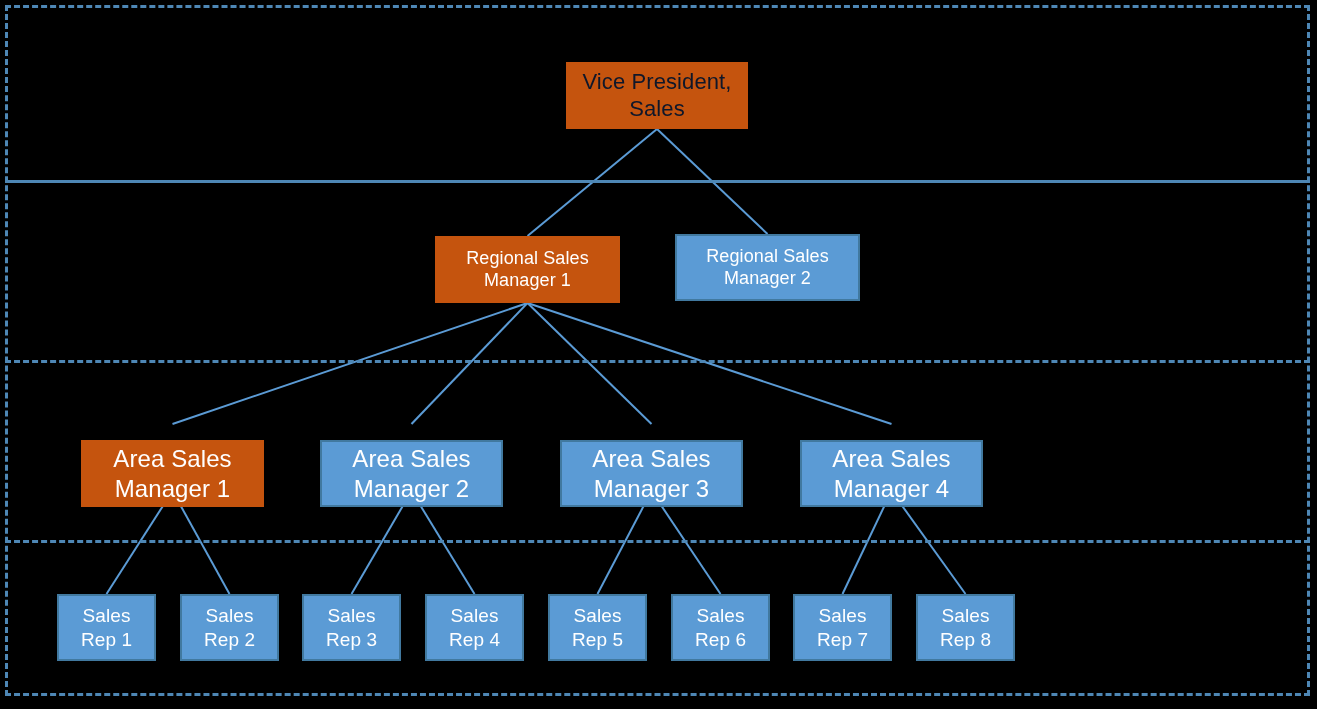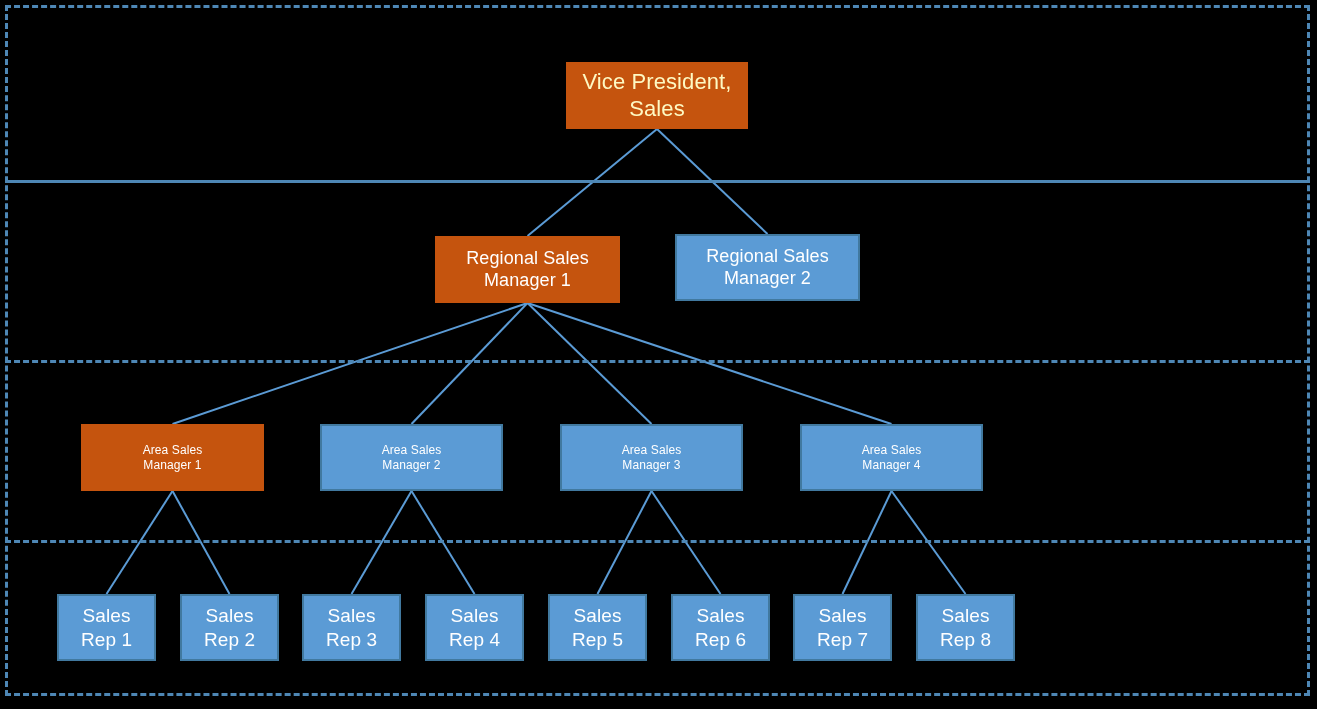--- a/index.html
+++ b/index.html
@@ -63,21 +63,21 @@
   .node.accent {
     background: #C5540E;
     border: 1px solid #C5540E;
   }
   .node.primary {
     background: #5B9BD5;
     border: 2px solid #41799F;
   }
   .node.lvl0 { font-size: 22px; }
   .node.lvl1 { font-size: 18px; }
-  .node.lvl2 { font-size: 12px; }
+  .node.lvl2 { font-size: 24px; margin-top: 16px; }
   .node.lvl3 { font-size: 19px; }
 </style>
 </head>
 <body>
 
 <div id="canvas">
 
   <svg id="connectors">
       <line x1="657" y1="129" x2="527.5" y2="236" stroke="#5B9BD5" stroke-width="2"></line>
       <line x1="657" y1="129" x2="767.5" y2="234" stroke="#5B9BD5" stroke-width="2"></line>
@@ -95,21 +95,21 @@
       <line x1="891.5" y1="491" x2="965.5" y2="594" stroke="#5B9BD5" stroke-width="2"></line>
     </svg>
 
   <div id="guides">
       <div class="level-guide" style="top: 180px; border-top-color: rgb(78, 135, 181);"></div>
       <div class="level-guide dashed" style="top: 360px; border-top-color: rgb(78, 135, 181);"></div>
       <div class="level-guide dashed" style="top: 540px; border-top-color: rgb(78, 135, 181);"></div>
     </div>
 
   <div id="nodes">
-      <div class="node lvl0 accent" style="left: 566px; top: 62px; width: 182px; height: 67px; background: rgb(197, 84, 14); border-color: rgb(197, 84, 14); color: #fef9c3;">Vice President,
+      <div class="node lvl0 accent" style="left: 566px; top: 62px; width: 182px; height: 67px; background: rgb(197, 84, 14); border-color: rgb(197, 84, 14); color: #0f172a;">Vice President,
 Sales</div>
       <div class="node lvl1 accent" style="left: 435px; top: 236px; width: 185px; height: 67px; background: rgb(197, 84, 14); border-color: rgb(197, 84, 14); color: rgb(255, 255, 255);">Regional Sales
 Manager 1</div>
       <div class="node lvl1 primary" style="left: 675px; top: 234px; width: 185px; height: 67px; background: rgb(91, 155, 213); border-color: rgb(65, 121, 159); color: rgb(255, 255, 255);">Regional Sales
 Manager 2</div>
       <div class="node lvl2 accent" style="left: 81px; top: 424px; width: 183px; height: 67px; background: rgb(197, 84, 14); border-color: rgb(197, 84, 14); color: rgb(255, 255, 255);">Area Sales
 Manager 1</div>
       <div class="node lvl2 primary" style="left: 320px; top: 424px; width: 183px; height: 67px; background: rgb(91, 155, 213); border-color: rgb(65, 121, 159); color: rgb(255, 255, 255);">Area Sales
 Manager 2</div>
       <div class="node lvl2 primary" style="left: 560px; top: 424px; width: 183px; height: 67px; background: rgb(91, 155, 213); border-color: rgb(65, 121, 159); color: rgb(255, 255, 255);">Area Sales

